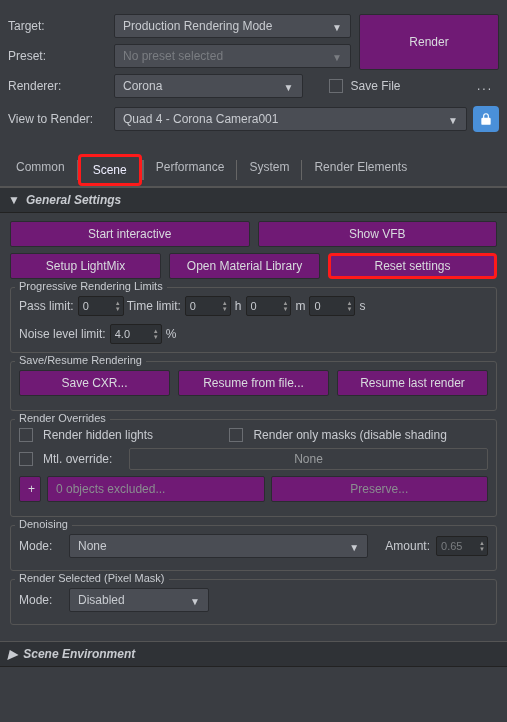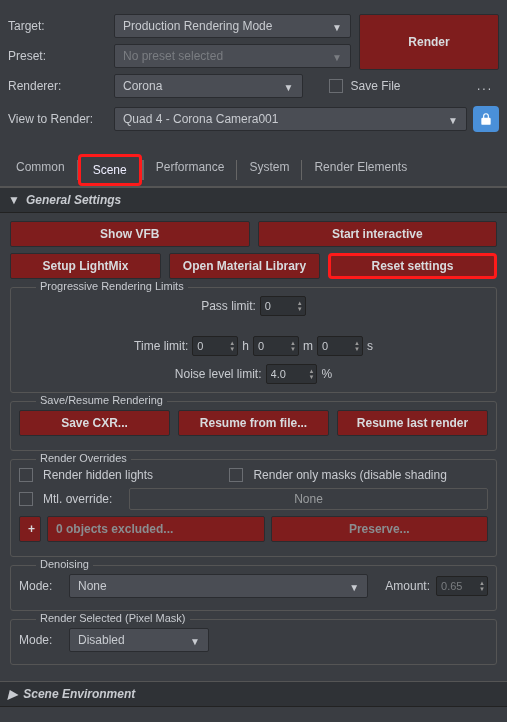--- a/index.html
+++ b/index.html
@@ -3,46 +3,46 @@
 <meta charset="utf-8">
 <style>
   * { box-sizing: border-box; margin: 0; padding: 0; font-family: Arial, sans-serif; }
   body { background: #3a3d42; color: #c8cbd0; font-size: 12px; width: 507px; }
   .panel { padding: 14px 8px; }
   .row { display: flex; align-items: center; gap: 6px; margin-bottom: 6px; }
   .label { width: 100px; color: #c8cbd0; }
   .dropdown { flex: 1; background: #4a4d54; border: 1px solid #2a2c30; padding: 4px 8px; display: flex; justify-content: space-between; align-items: flex-end; cursor: pointer; border-radius: 2px; }
   .dropdown .dd-arrow { font-size: 10px; }
   .dropdown.disabled { color: #7a7d82; }
-  .btn { background: #7f1d1d; border: 1px solid #2a2c30; padding: 5px 8px; text-align: center; cursor: pointer; border-radius: 2px; color: #d8dbde; font-weight: bold; }
+  .btn { background: #701a75; border: 1px solid #2a2c30; padding: 5px 8px; text-align: center; cursor: pointer; border-radius: 2px; color: #d8dbde; }
   .render-btn { width: 140px; height: 56px; display: flex; align-items: center; justify-content: center; }
   .top-grid { display: flex; gap: 8px; }
   .top-left { flex: 1; }
   .checkbox { width: 14px; height: 14px; background: #3a3d42; border: 1px solid #6a6d72; display: inline-block; vertical-align: middle; margin-right: 4px; }
   .savefile-row { display: flex; align-items: center; gap: 4px; }
   .dots { margin-left: auto; padding: 0 6px; cursor: pointer; letter-spacing: 2px; }
   .view-row { display: flex; align-items: center; gap: 6px; margin: 8px 0; }
   .view-row .dropdown { flex: 1; }
   .lock-btn { width: 26px; height: 26px; background: #4a90d9; border-radius: 4px; display: flex; align-items: center; justify-content: center; cursor: pointer; }
   .tabs { display: flex; border-bottom: 1px solid #555; padding: 0 4px; }
   .tab { padding: 6px 12px; cursor: pointer; color: #b8bbc0; }
   .tab.active { color: #eef; }
   .tab-sep { width: 1px; background: #666; margin: 6px 0; }
   .hl-red { border: 3px solid #ff1a1a; border-radius: 4px; }
   .section-hdr { background: #2f3236; padding: 5px 8px; display: flex; align-items: center; gap: 6px; font-weight: bold; font-style: italic; cursor: pointer; border-top: 1px solid #555; border-bottom: 1px solid #222; }
   .section-body { padding: 8px 10px; }
   .btn-row { display: flex; gap: 8px; margin-bottom: 6px; }
   .btn-row .btn { flex: 1; }
   .btn-row.three .btn { flex: 1; }
   .fieldset { border: 1px solid #555; border-radius: 3px; padding: 8px; margin: 8px 0; position: relative; }
-  .fieldset-label { position: absolute; top: -8px; left: 25px; background: #3a3d42; padding: 0 4px; font-size: 11px; color: #c8cbd0; }
+  .fieldset-label { position: absolute; top: -8px; left: 4px; background: #3a3d42; padding: 0 4px; font-size: 11px; color: #c8cbd0; }
   .spinner { display: inline-flex; align-items: center; background: #2f3236; border: 1px solid #222; border-radius: 2px; }
   .spinner input { width: 34px; background: transparent; border: none; color: #c8cbd0; padding: 3px 4px; font-size: 11px; outline: none; }
   .spinner .arrows { display: flex; flex-direction: column; font-size: 6px; line-height: 6px; padding: 0 2px; cursor: pointer; color: #999; }
-  .inline-limits { display: flex; align-items: center; gap: 20px; flex-wrap: wrap; flex-direction: column; }
+  .inline-limits { display: flex; align-items: center; gap: 3px; flex-wrap: wrap; }
   .inline-limits .grp { display: flex; align-items: center; gap: 4px; }
   .wide-btn { flex: 1; }
   .small-plus { width: 22px; text-align: center; }
   .none-slot { flex: 1; background: #3a3d42; border: 1px solid #555; padding: 3px; text-align: center; color: #9a9d9f; border-radius: 2px; cursor: pointer; }
   .de-row { display: flex; align-items: center; gap: 6px; margin-bottom: 4px; }
   .de-row .dropdown { flex: 1; }
   .rlabel { width: 56px; text-align: right; }
   svg.lock { width: 14px; height: 14px; }
 </style>
 </head>
@@ -109,22 +109,22 @@
   <div class="tab">Render Elements</div>
 </div>
 
 <div class="section-hdr">
   <span>▼</span>
   <span>General Settings</span>
 </div>
 <div class="section-body">
 
   <div class="btn-row">
+    <div class="btn">Start interactive</div>
     <div class="btn">Show VFB</div>
-    <div class="btn">Start interactive</div>
   </div>
   <div class="btn-row three">
     <div class="btn">Setup LightMix</div>
     <div class="btn">Open Material Library</div>
     <div class="btn hl-red" style="padding:3px 15px;">Reset settings</div>
   </div>
 
   <div class="fieldset">
     <div class="fieldset-label">Progressive Rendering Limits</div>
     <div class="inline-limits">

